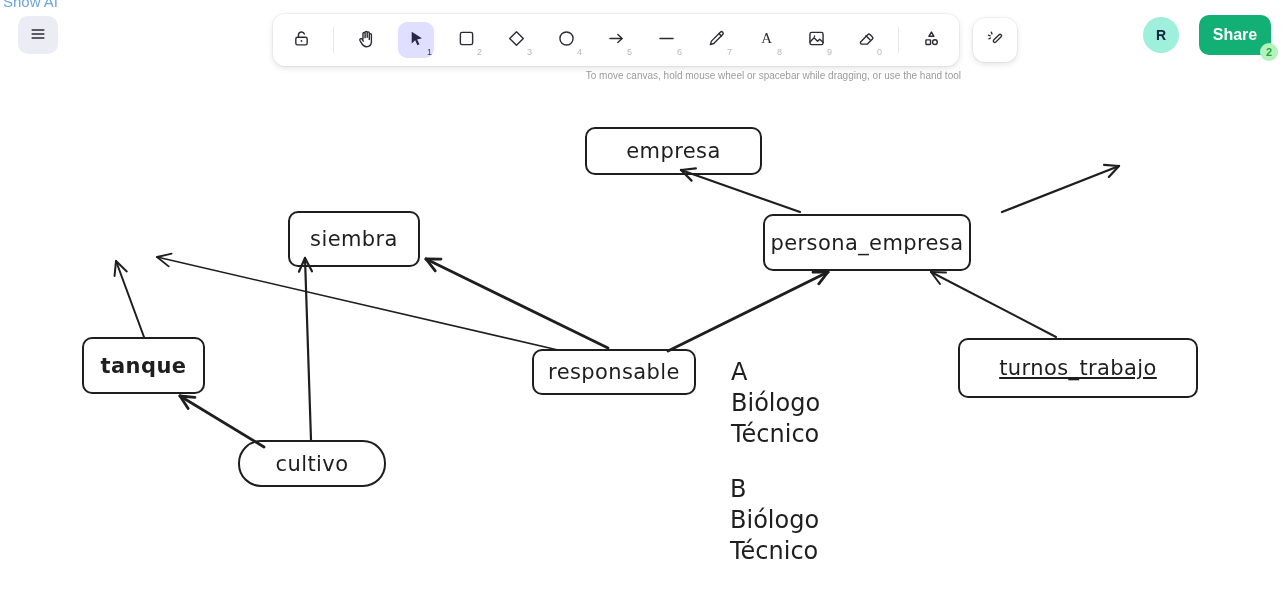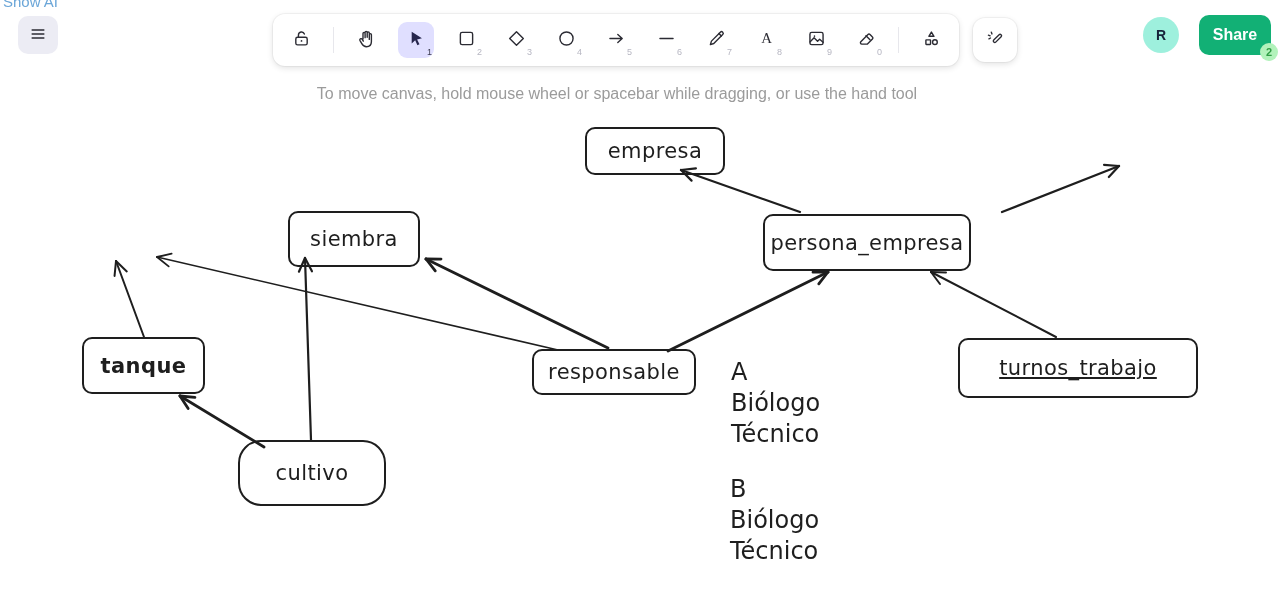--- a/index.html
+++ b/index.html
@@ -52,22 +52,22 @@
   #avatar{position:absolute;left:1143px;top:17px;width:36px;height:36px;
     border-radius:50%;background:var(--avatar-bg);display:flex;align-items:center;
     justify-content:center;font-weight:bold;font-size:14px;color:#16223a;cursor:pointer;}
   #share-btn{position:absolute;left:1199px;top:15px;width:72px;height:40px;
     background:var(--share-button);color:#fff;border:none;border-radius:10px;
     font-size:16px;font-weight:bold;cursor:pointer;font-family:"Liberation Sans",sans-serif;}
   #share-badge{position:absolute;right:-7px;bottom:-6px;width:18px;height:18px;
     border-radius:50%;background:var(--share-badge-bg);color:var(--share-badge-text);
     font-size:11px;font-weight:bold;display:flex;align-items:center;justify-content:center;}
 
-  #hint{position:absolute;left:273px;top:85px;width:688px;text-align:center;
-    color:var(--hint-gray);font-size:16px;z-index:5;}
+  #hint{position:absolute;left:273px;top:70px;width:688px;text-align:right;
+    color:var(--hint-gray);font-size:10px;z-index:5;}
 
   
   #canvas{position:absolute;inset:0;z-index:1;font-family:"DejaVu Sans",sans-serif;}
   .node{position:absolute;border:2px solid var(--stroke);border-radius:10px;
     display:flex;align-items:center;justify-content:center;font-size:21px;
     letter-spacing:.4px;color:var(--stroke);background:transparent;cursor:pointer;}
   .note{position:absolute;font-size:24px;line-height:31px;color:var(--stroke);
     white-space:pre;cursor:pointer;}
   #arrows{position:absolute;inset:0;z-index:2;pointer-events:none;}
   #arrows g{pointer-events:stroke;}
@@ -185,39 +185,39 @@
 <div id="avatar" class="chrome">R</div>
 
 <button id="share-btn" class="chrome">
   <span>Share</span>
   <span id="share-badge">2</span>
 </button>
 
 <div id="hint" class="chrome">To move canvas, hold mouse wheel or spacebar while dragging, or use the hand tool</div>
 
 <div id="canvas">
-    <div class="node" style="left: 585px; top: 127px; width: 140px; height: 48px;">
+    <div class="node" style="left: 585px; top: 127px; width: 177px; height: 48px;">
       <span>empresa</span>
     </div>
     <div class="node" style="left: 288px; top: 211px; width: 132px; height: 56px;">
       <span>siembra</span>
     </div>
     <div class="node" style="left: 763px; top: 214px; width: 208px; height: 57px;">
       <span>persona_empresa</span>
     </div>
     <div class="node" style="left: 82px; top: 337px; width: 123px; height: 57px; font-weight: bold;">
       <span>tanque</span>
     </div>
     <div class="node" style="left: 532px; top: 349px; width: 164px; height: 46px;">
       <span>responsable</span>
     </div>
     <div class="node" style="left: 958px; top: 338px; width: 240px; height: 60px; text-decoration: underline;">
       <span>turnos_trabajo</span>
     </div>
-    <div class="node" style="left: 238px; top: 440px; width: 148px; height: 66px; border-radius: 23px;">
+    <div class="node" style="left: 238px; top: 440px; width: 148px; height: 47px; border-radius: 23px;">
       <span>cultivo</span>
     </div>
     <div class="note" style="left: 731px; top: 357px;">A
 Biólogo
 Técnico</div>
     <div class="note" style="left: 730px; top: 474px;">B
 Biólogo
 Técnico</div>
   </div>
 <svg id="arrows" width="1288" height="599" viewBox="0 0 1288 599">

